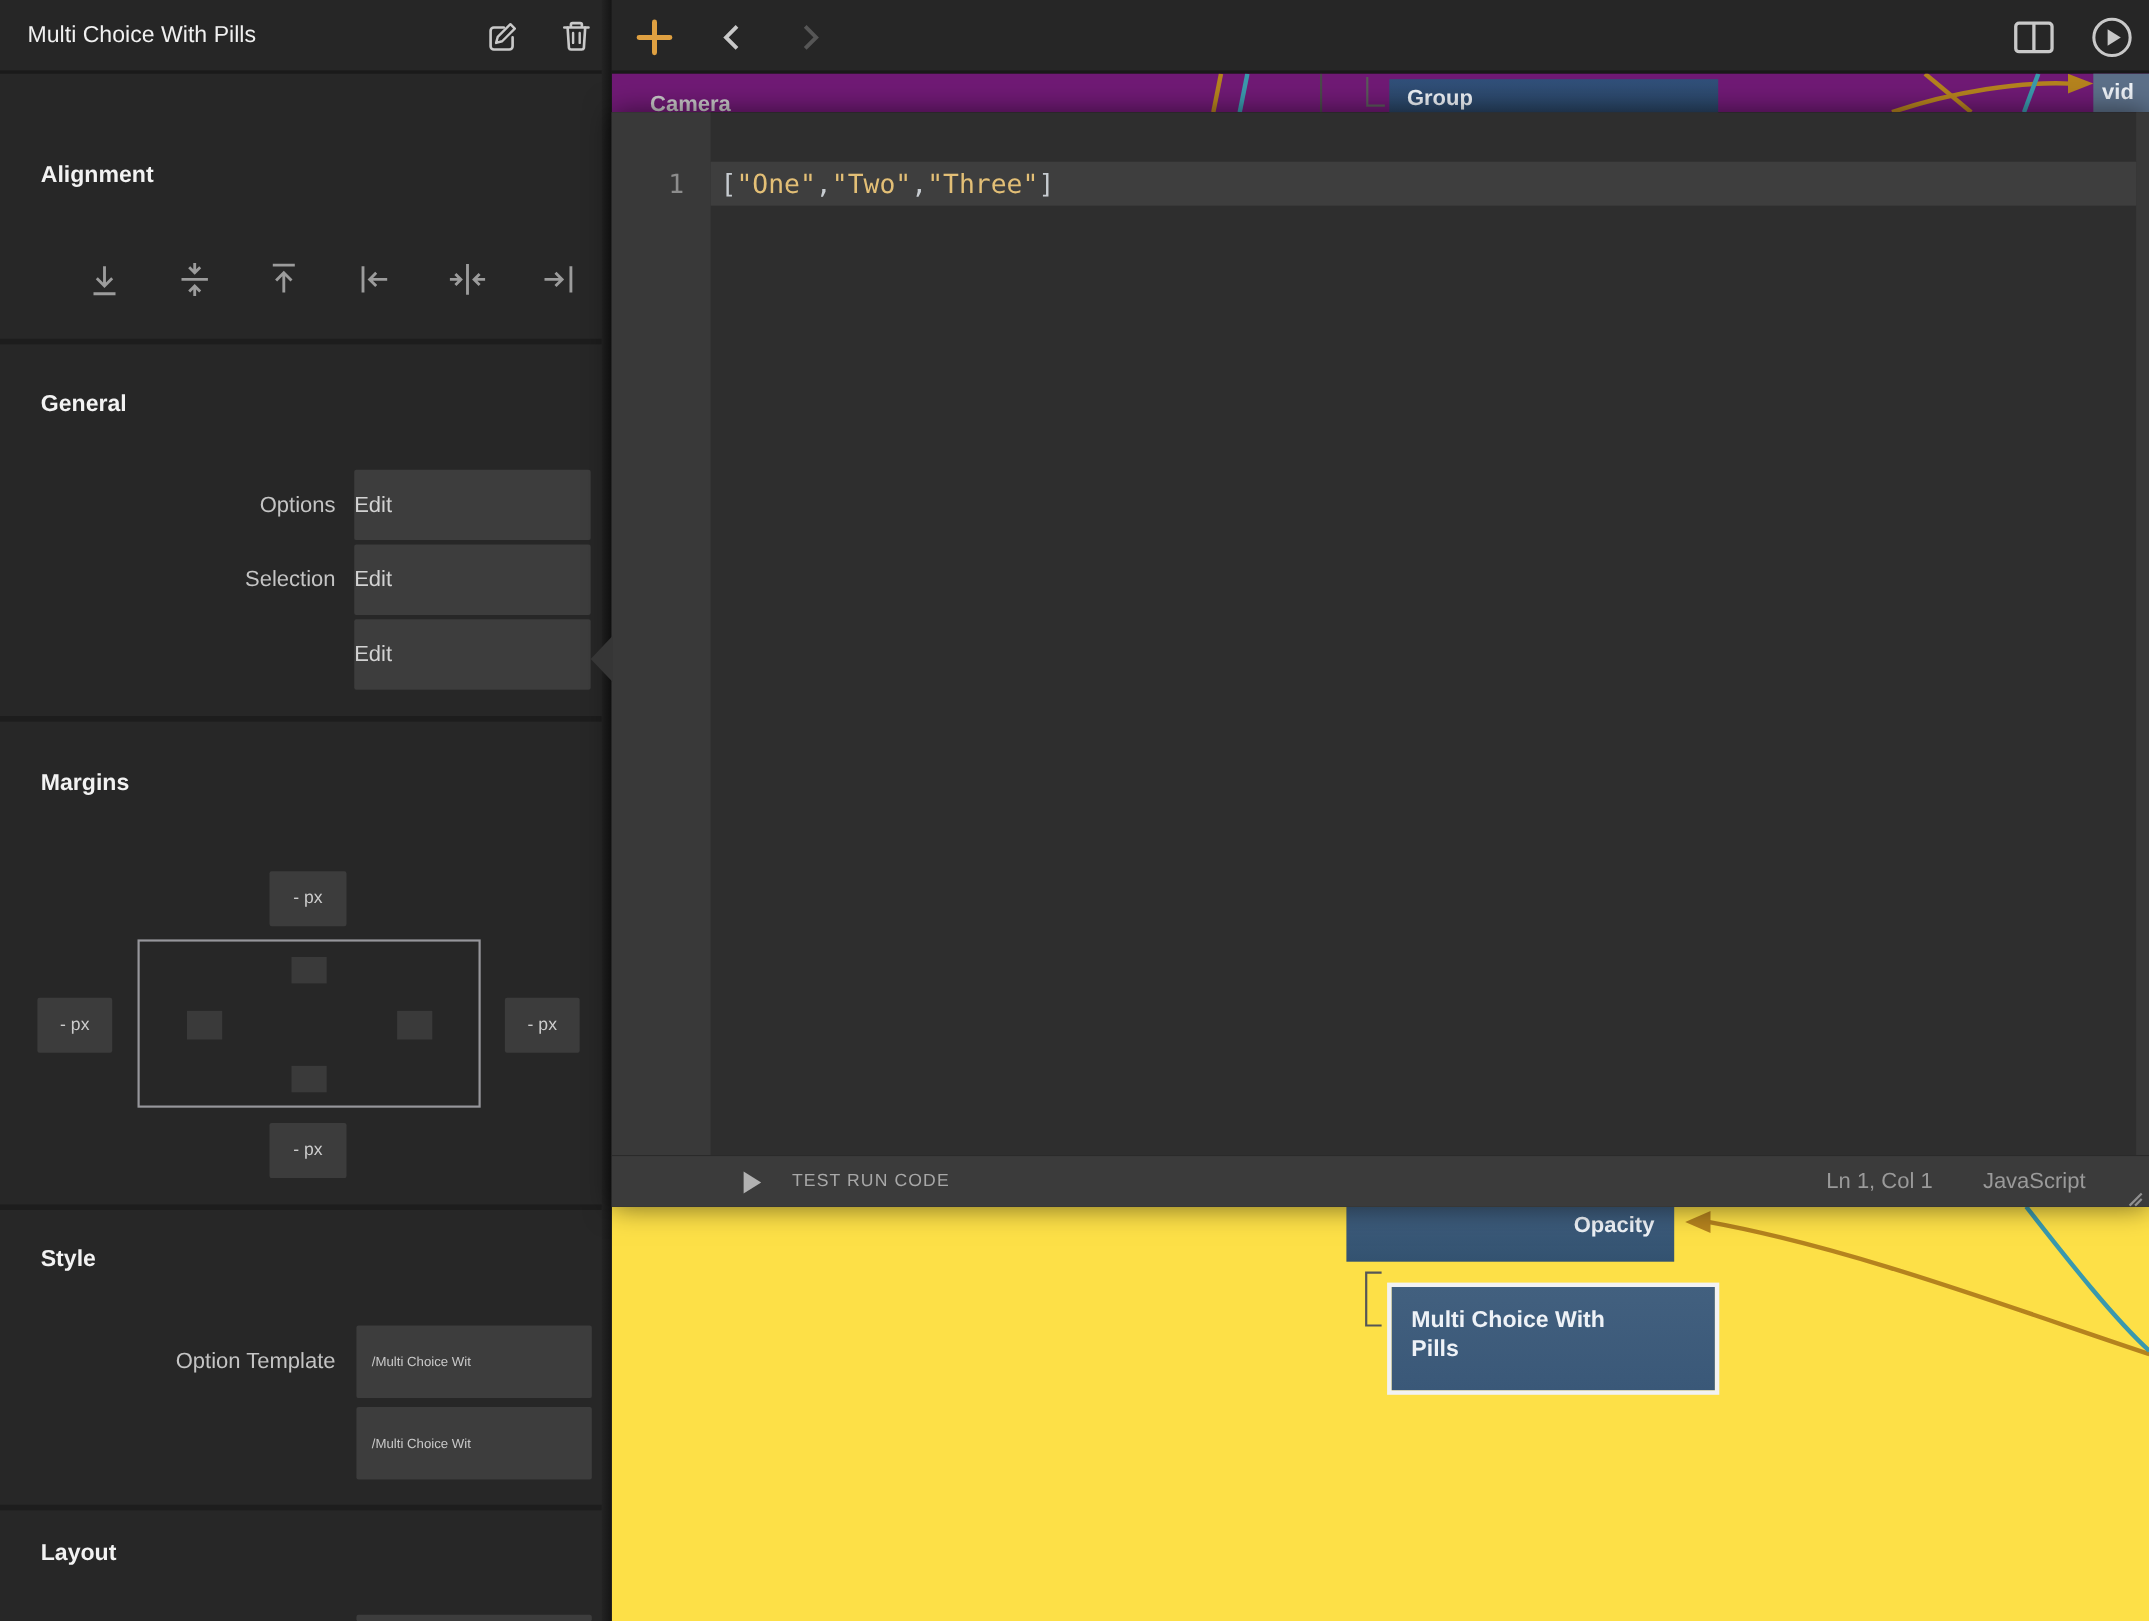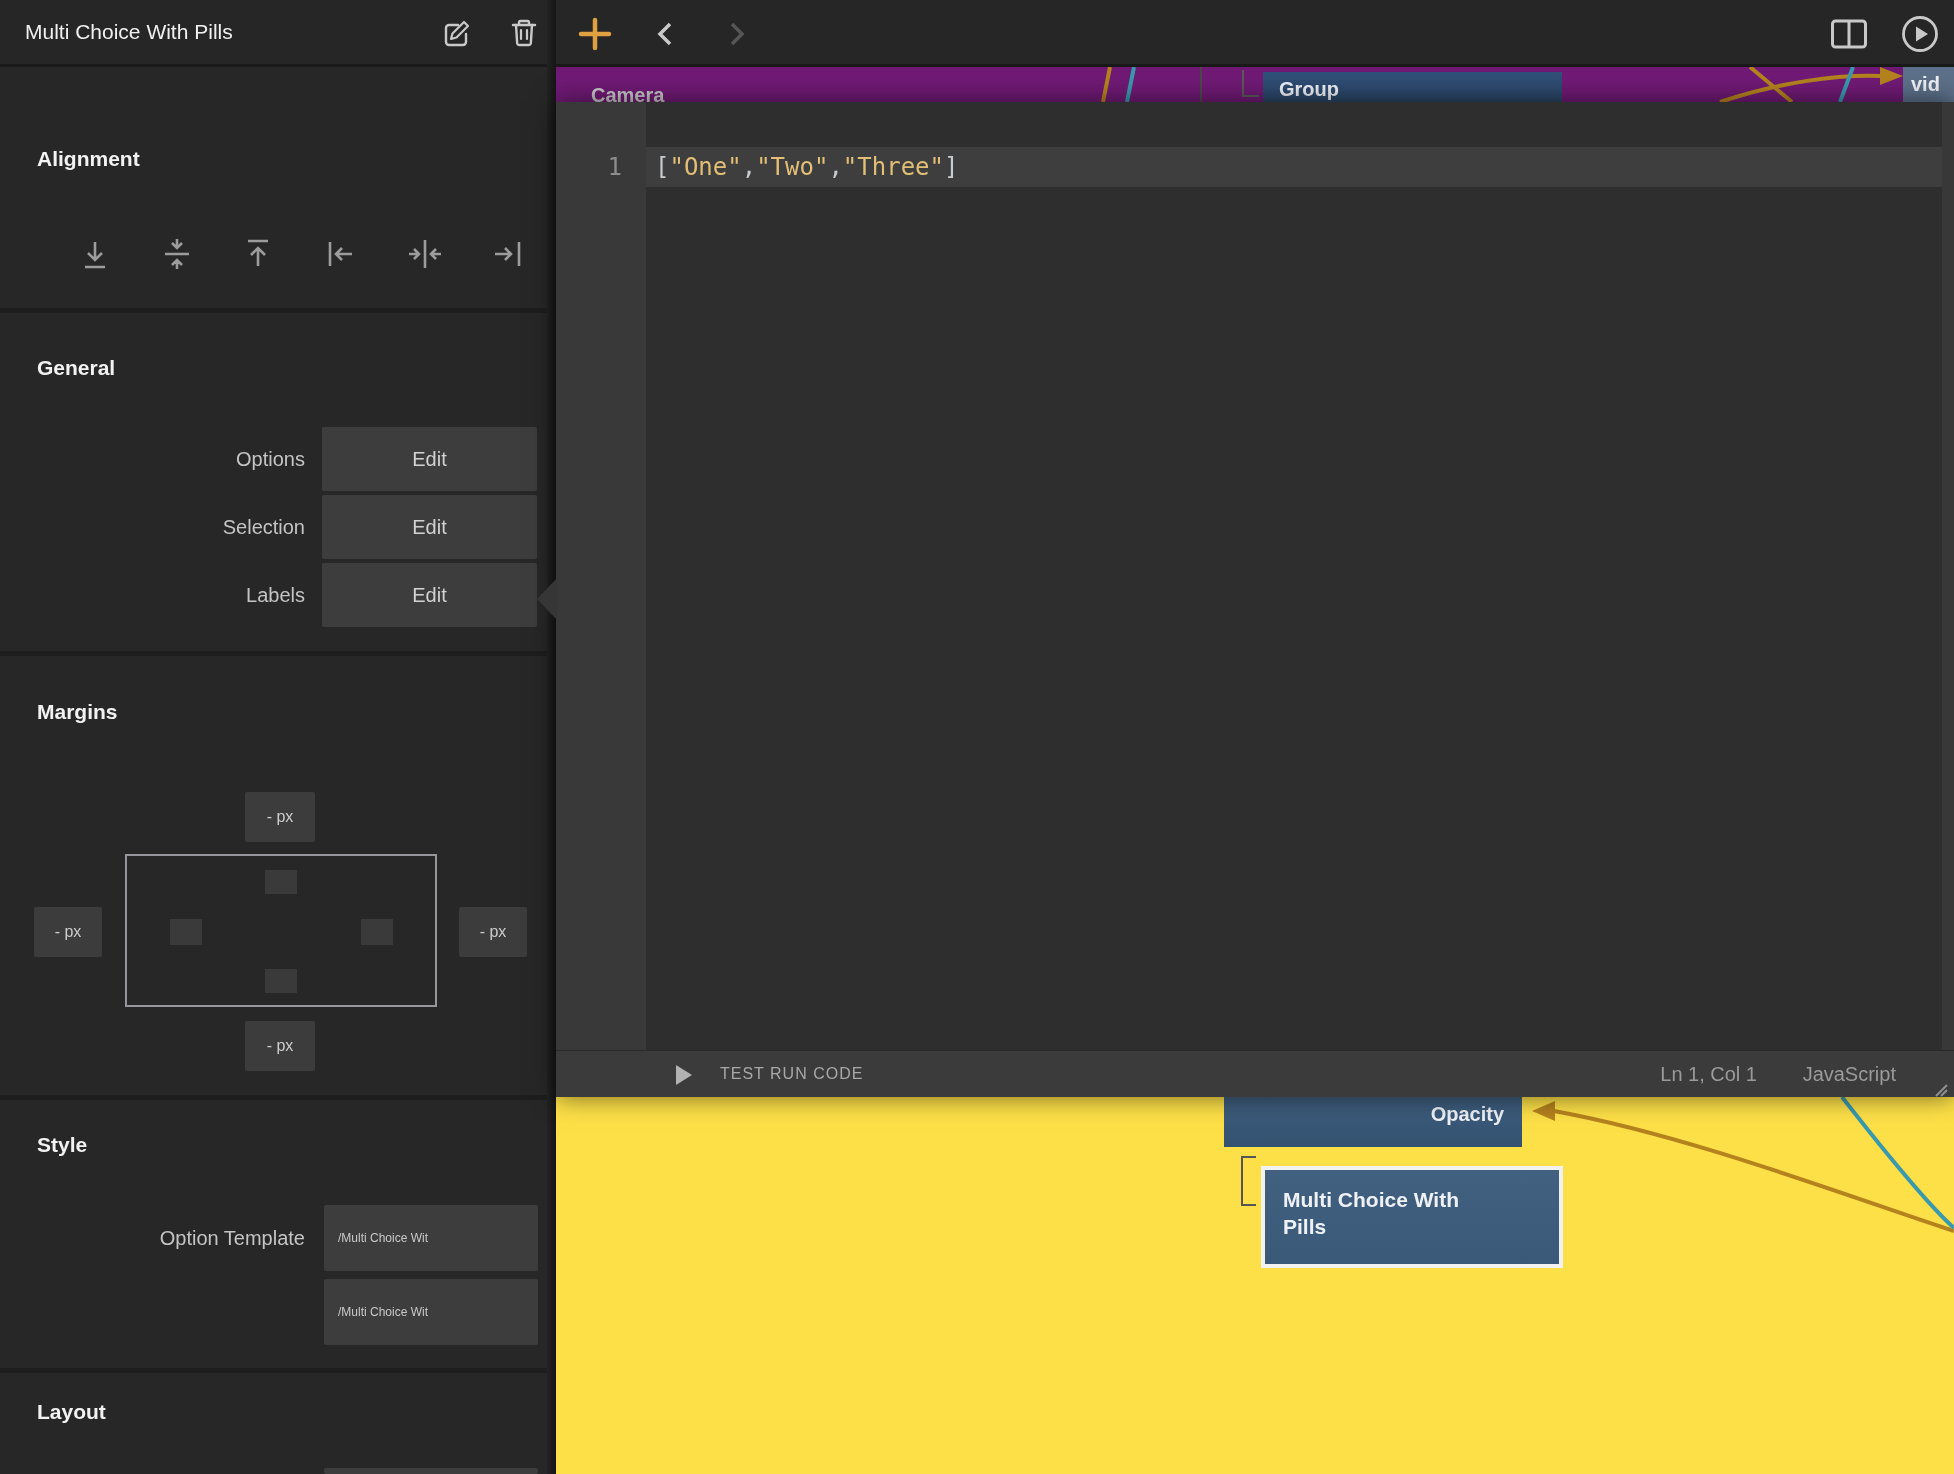--- a/index.html
+++ b/index.html
@@ -15,21 +15,21 @@
   #sidebar{left:0;top:0;width:556px;height:1474px;background:#272727;}
   #sidebar-edge{position:absolute;right:0;top:0;width:9px;height:1474px;
       background:linear-gradient(to right,#232323,#151515);}
   #sb-header{position:absolute;left:0;top:0;width:547px;height:67px;background:#262626;
       border-bottom:3px solid #1a1a1a;box-sizing:border-box;}
   #sb-title{position:absolute;left:25px;top:0;line-height:64px;font-size:21px;color:#f0f0f0;font-weight:500;}
   .divider{position:absolute;left:0;width:547px;height:5px;background:#1d1d1d;}
   .sec-title{position:absolute;left:37px;font-size:21px;font-weight:700;color:#f2f2f2;}
   .row-label{position:absolute;left:0;width:305px;text-align:right;font-size:20px;color:#c4c4c4;}
   .edit-btn{position:absolute;left:322px;width:215px;height:64px;background:#3d3d3d;border-radius:2px;
-      text-align:center;line-height:64px;font-size:20px;color:#d2d2d2;cursor:pointer;}
+      line-height:64px;font-size:20px;color:#d2d2d2;cursor:pointer;}
   .px-btn{position:absolute;background:#3c3c3c;border-radius:2px;text-align:center;
       font-size:16px;color:#cccccc;cursor:pointer;}
   #margin-rect{position:absolute;left:125px;top:854px;width:312px;height:153px;
       border:2px solid #96969b;box-sizing:border-box;}
   .m-handle{position:absolute;background:#3a3a3a;}
   .tpl-field{position:absolute;left:324px;width:214px;height:66px;background:#3d3d3d;border-radius:2px;
       font-size:12px;color:#c9c9c9;line-height:66px;padding-left:14px;box-sizing:border-box;
       white-space:nowrap;overflow:hidden;cursor:pointer;}
   .align-icon{position:absolute;top:234px;width:40px;height:40px;cursor:pointer;}
 
@@ -181,21 +181,20 @@
     <svg class="align-icon" style="left:487px" viewBox="0 0 40 40">
       <path d="M32,8 V32 M8,20 H24 M18,14 L24,20 L18,26" stroke="#9c9c9c" stroke-width="2.6" fill="none"></path>
     </svg>
     <div class="divider" style="top:308px"></div>
 
     <div class="sec-title" style="top:356px">General</div>
     <div class="row-label" style="top:427px;line-height:64px">Options</div>
     <div class="edit-btn" style="top:427px">Edit</div>
     <div class="row-label" style="top:495px;line-height:64px">Selection</div>
     <div class="edit-btn" style="top:495px">Edit</div>
-    <div class="row-label" style="top:563px;line-height:64px">Labels</div>
     <div class="edit-btn" style="top:563px">Edit</div>
     <div class="divider" style="top:651px"></div>
 
     <div class="sec-title" style="top:700px">Margins</div>
     <div class="px-btn" style="left:245px;top:792px;width:70px;height:50px;line-height:50px">- px</div>
     <div id="margin-rect">
       <div class="m-handle" style="left:138px;top:14px;width:32px;height:24px"></div>
       <div class="m-handle" style="left:43px;top:63px;width:32px;height:26px"></div>
       <div class="m-handle" style="left:234px;top:63px;width:32px;height:26px"></div>
       <div class="m-handle" style="left:138px;top:113px;width:32px;height:24px"></div>

